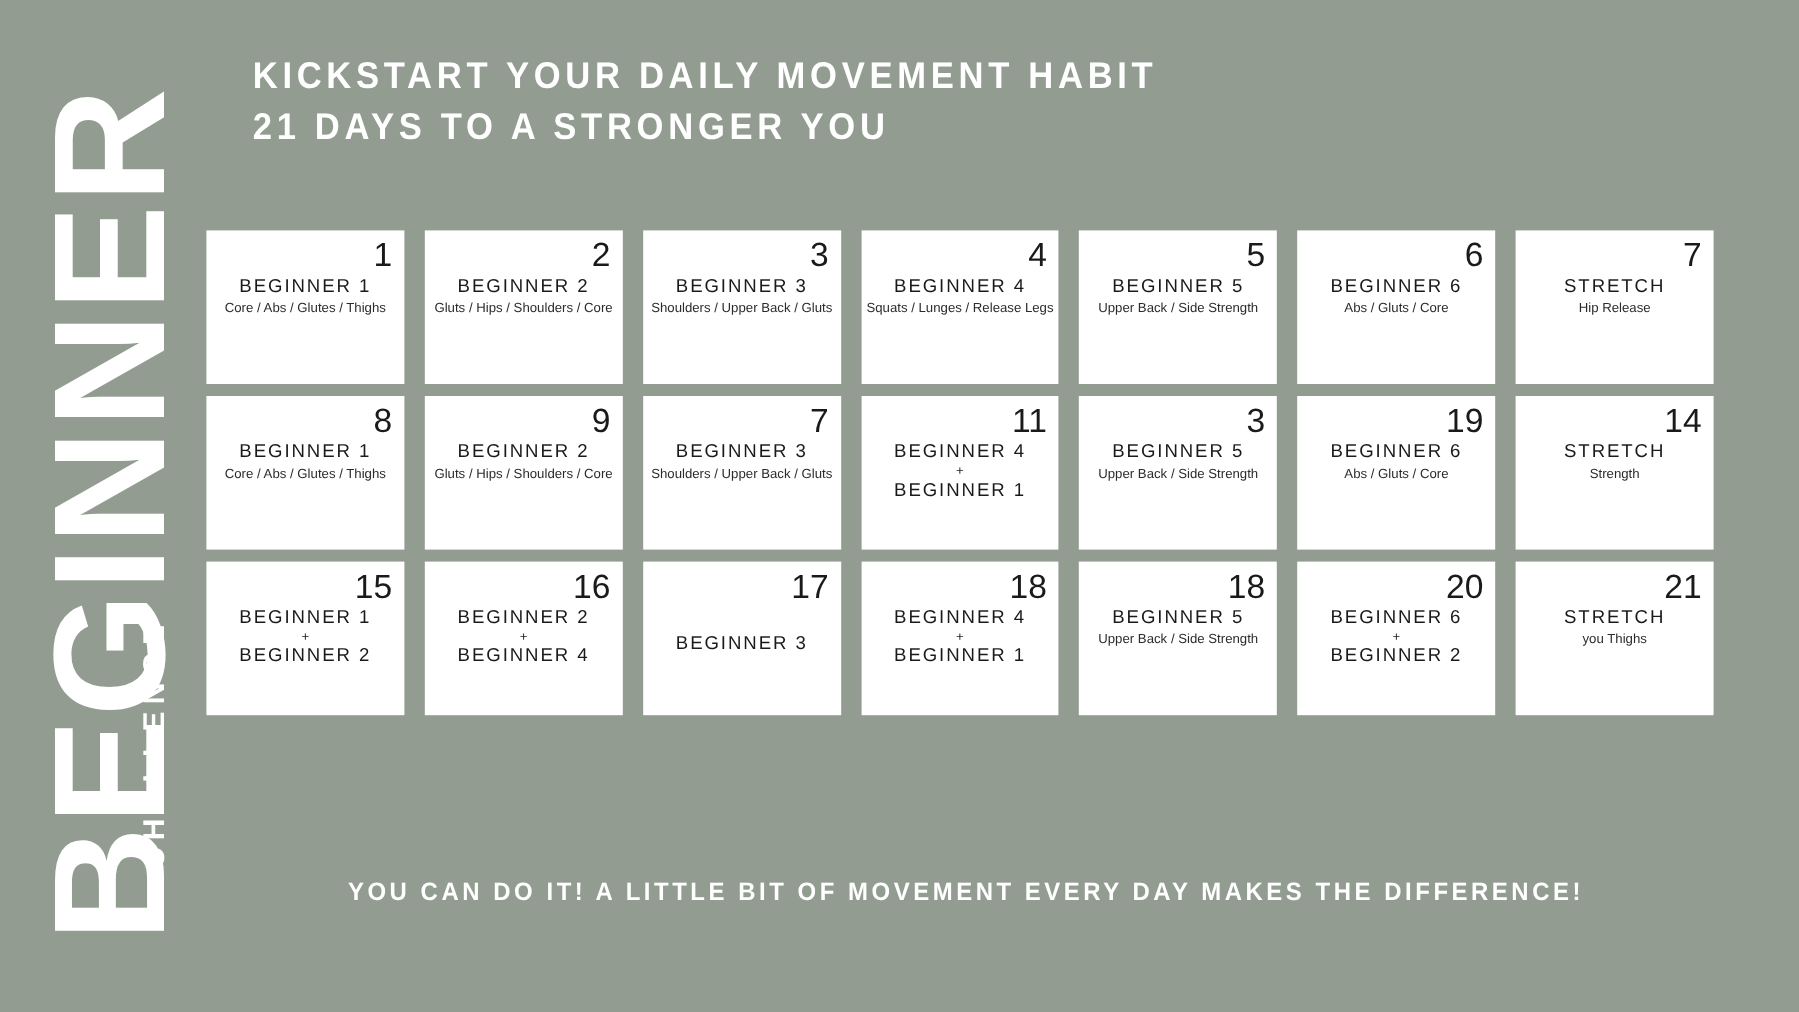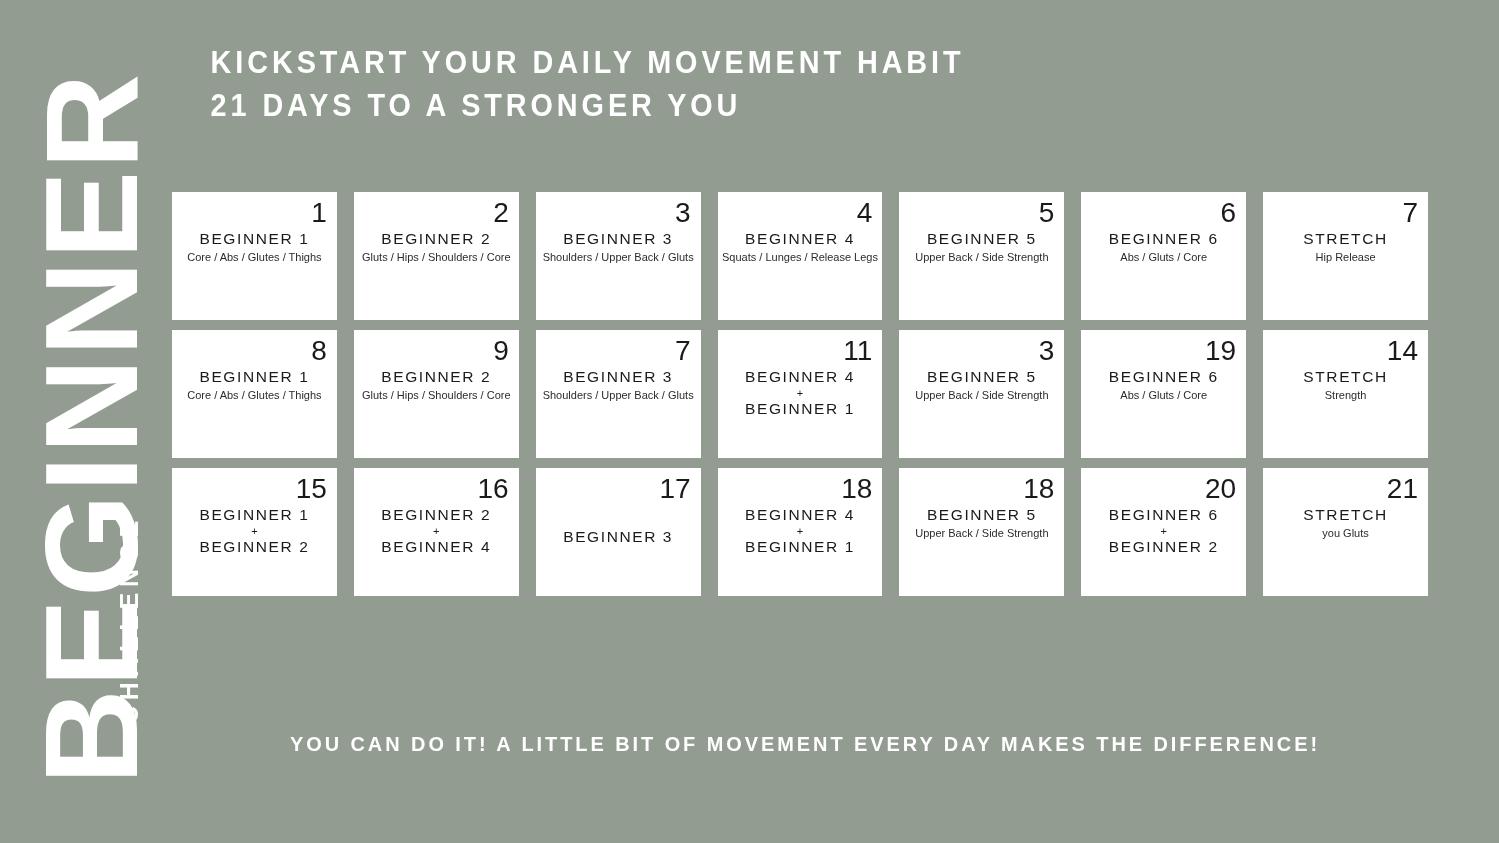--- a/index.html
+++ b/index.html
@@ -315,20 +315,20 @@
       <div class="card-body">
         <div class="card-title">BEGINNER 6</div>
         <div class="card-plus">+</div>
         <div class="card-title">BEGINNER 2</div>
       </div>
     </div>
     <div class="day-card">
       <div class="day-num">21</div>
       <div class="card-body">
         <div class="card-title">STRETCH</div>
-        <div class="card-sub">you Gluts</div>
+        <div class="card-sub">you Thighs</div>
       </div>
     </div>
   </div>
 
 <div id="footer">
   <div id="footer-text">YOU CAN DO IT!  A LITTLE BIT OF MOVEMENT EVERY DAY MAKES THE DIFFERENCE!</div>
 </div>
 
 </body></html>

